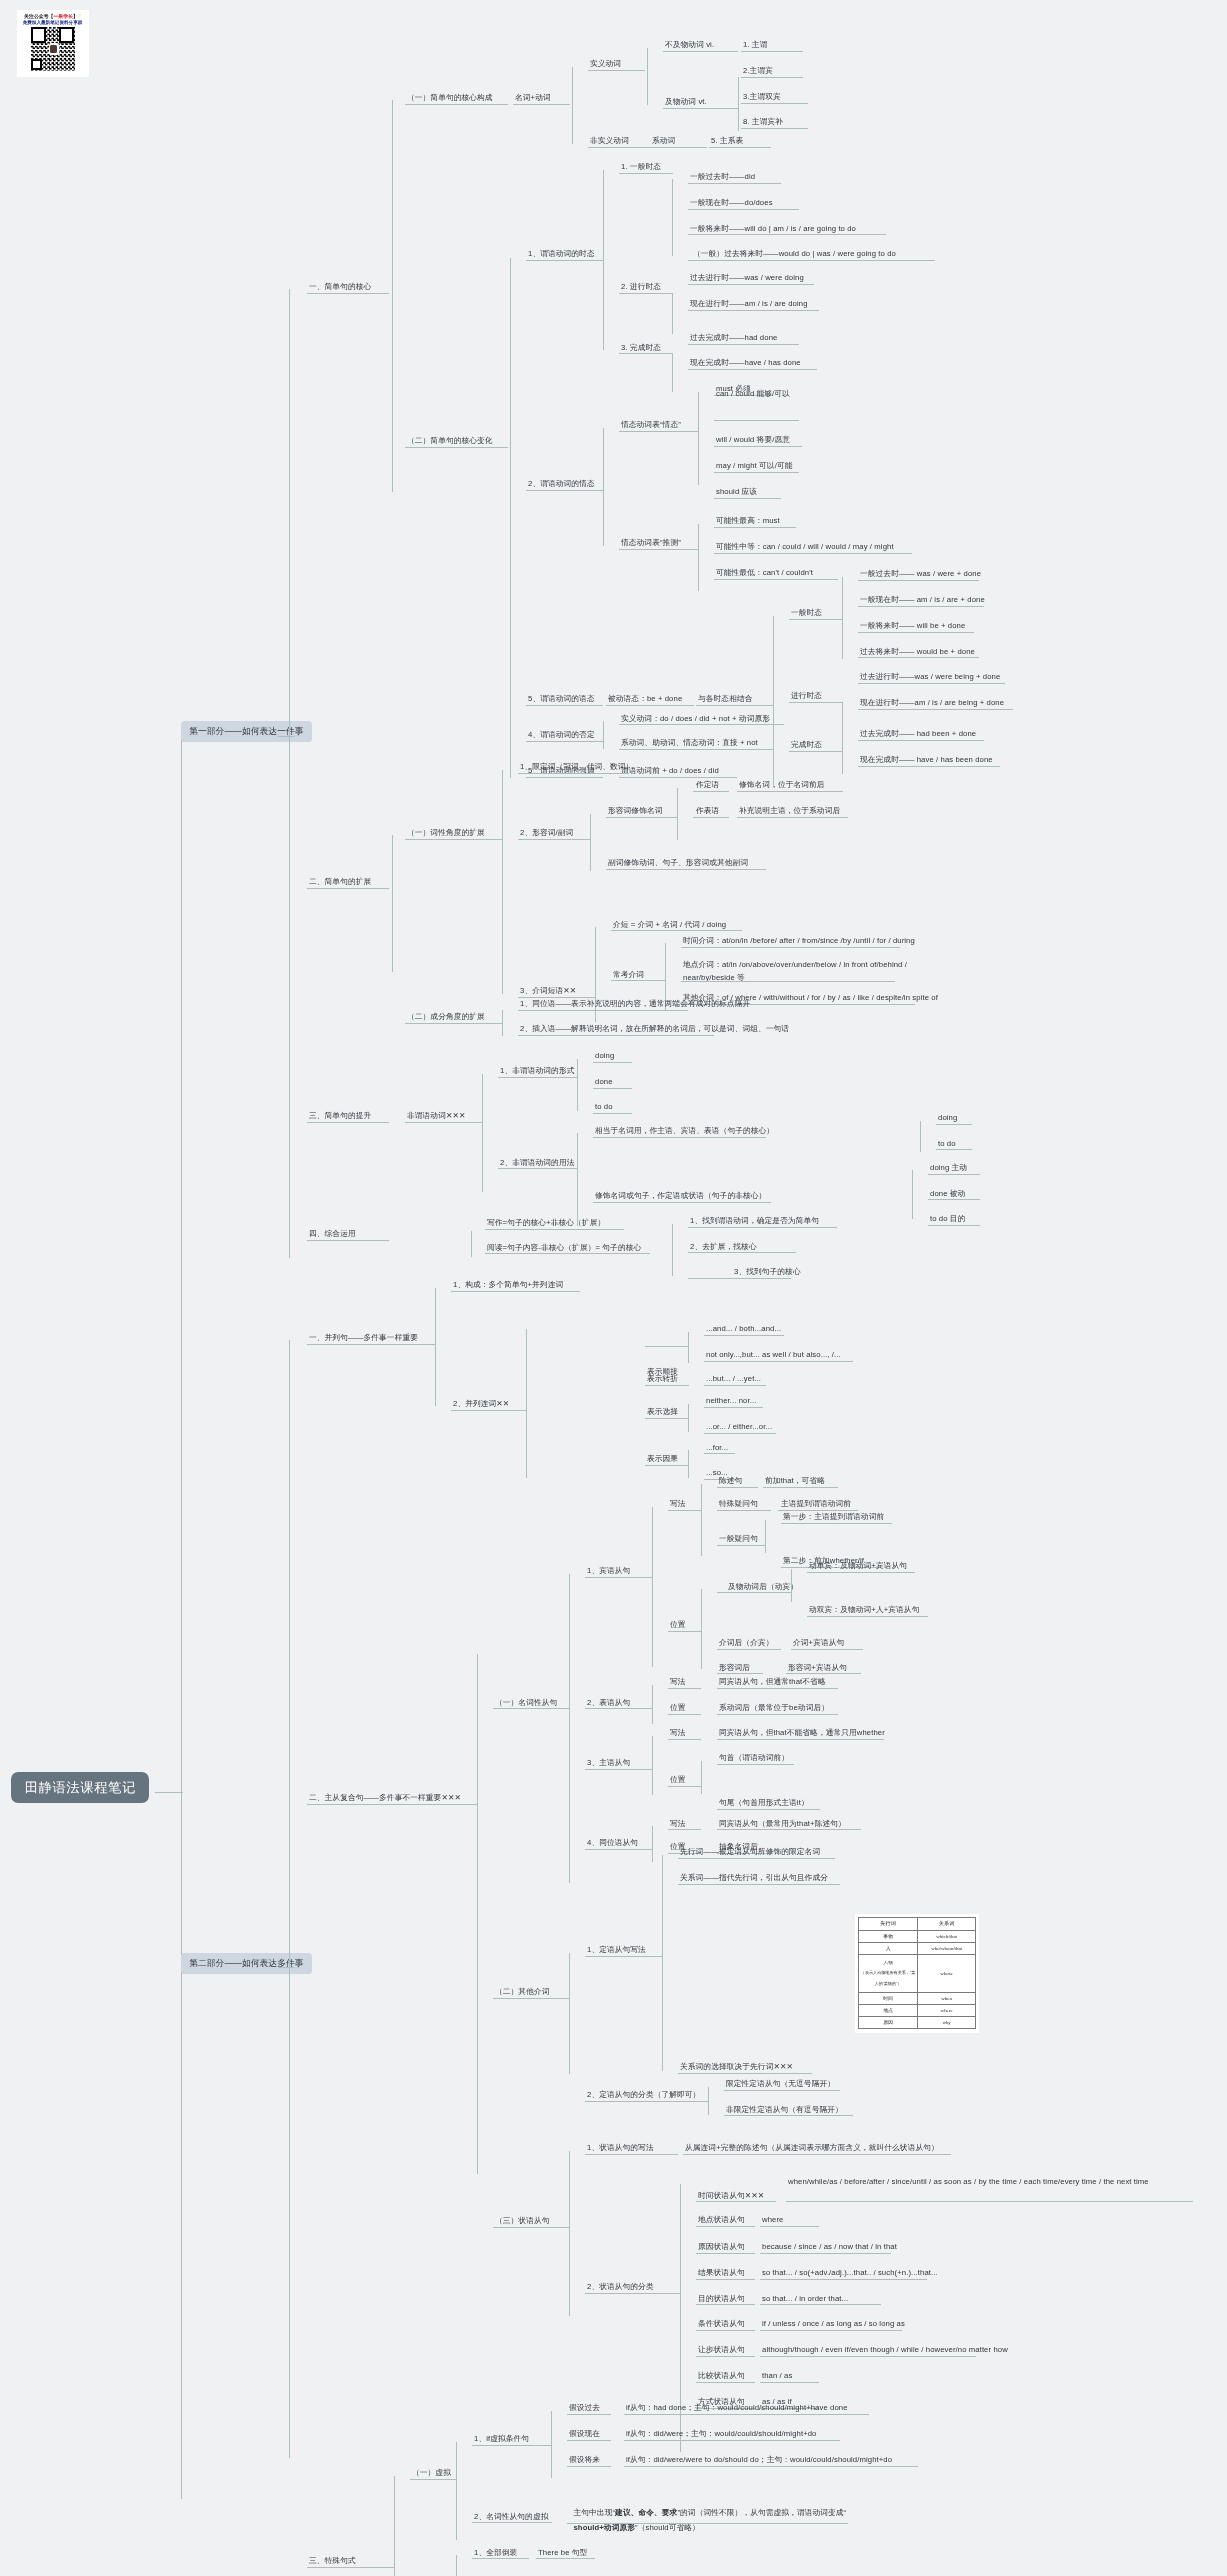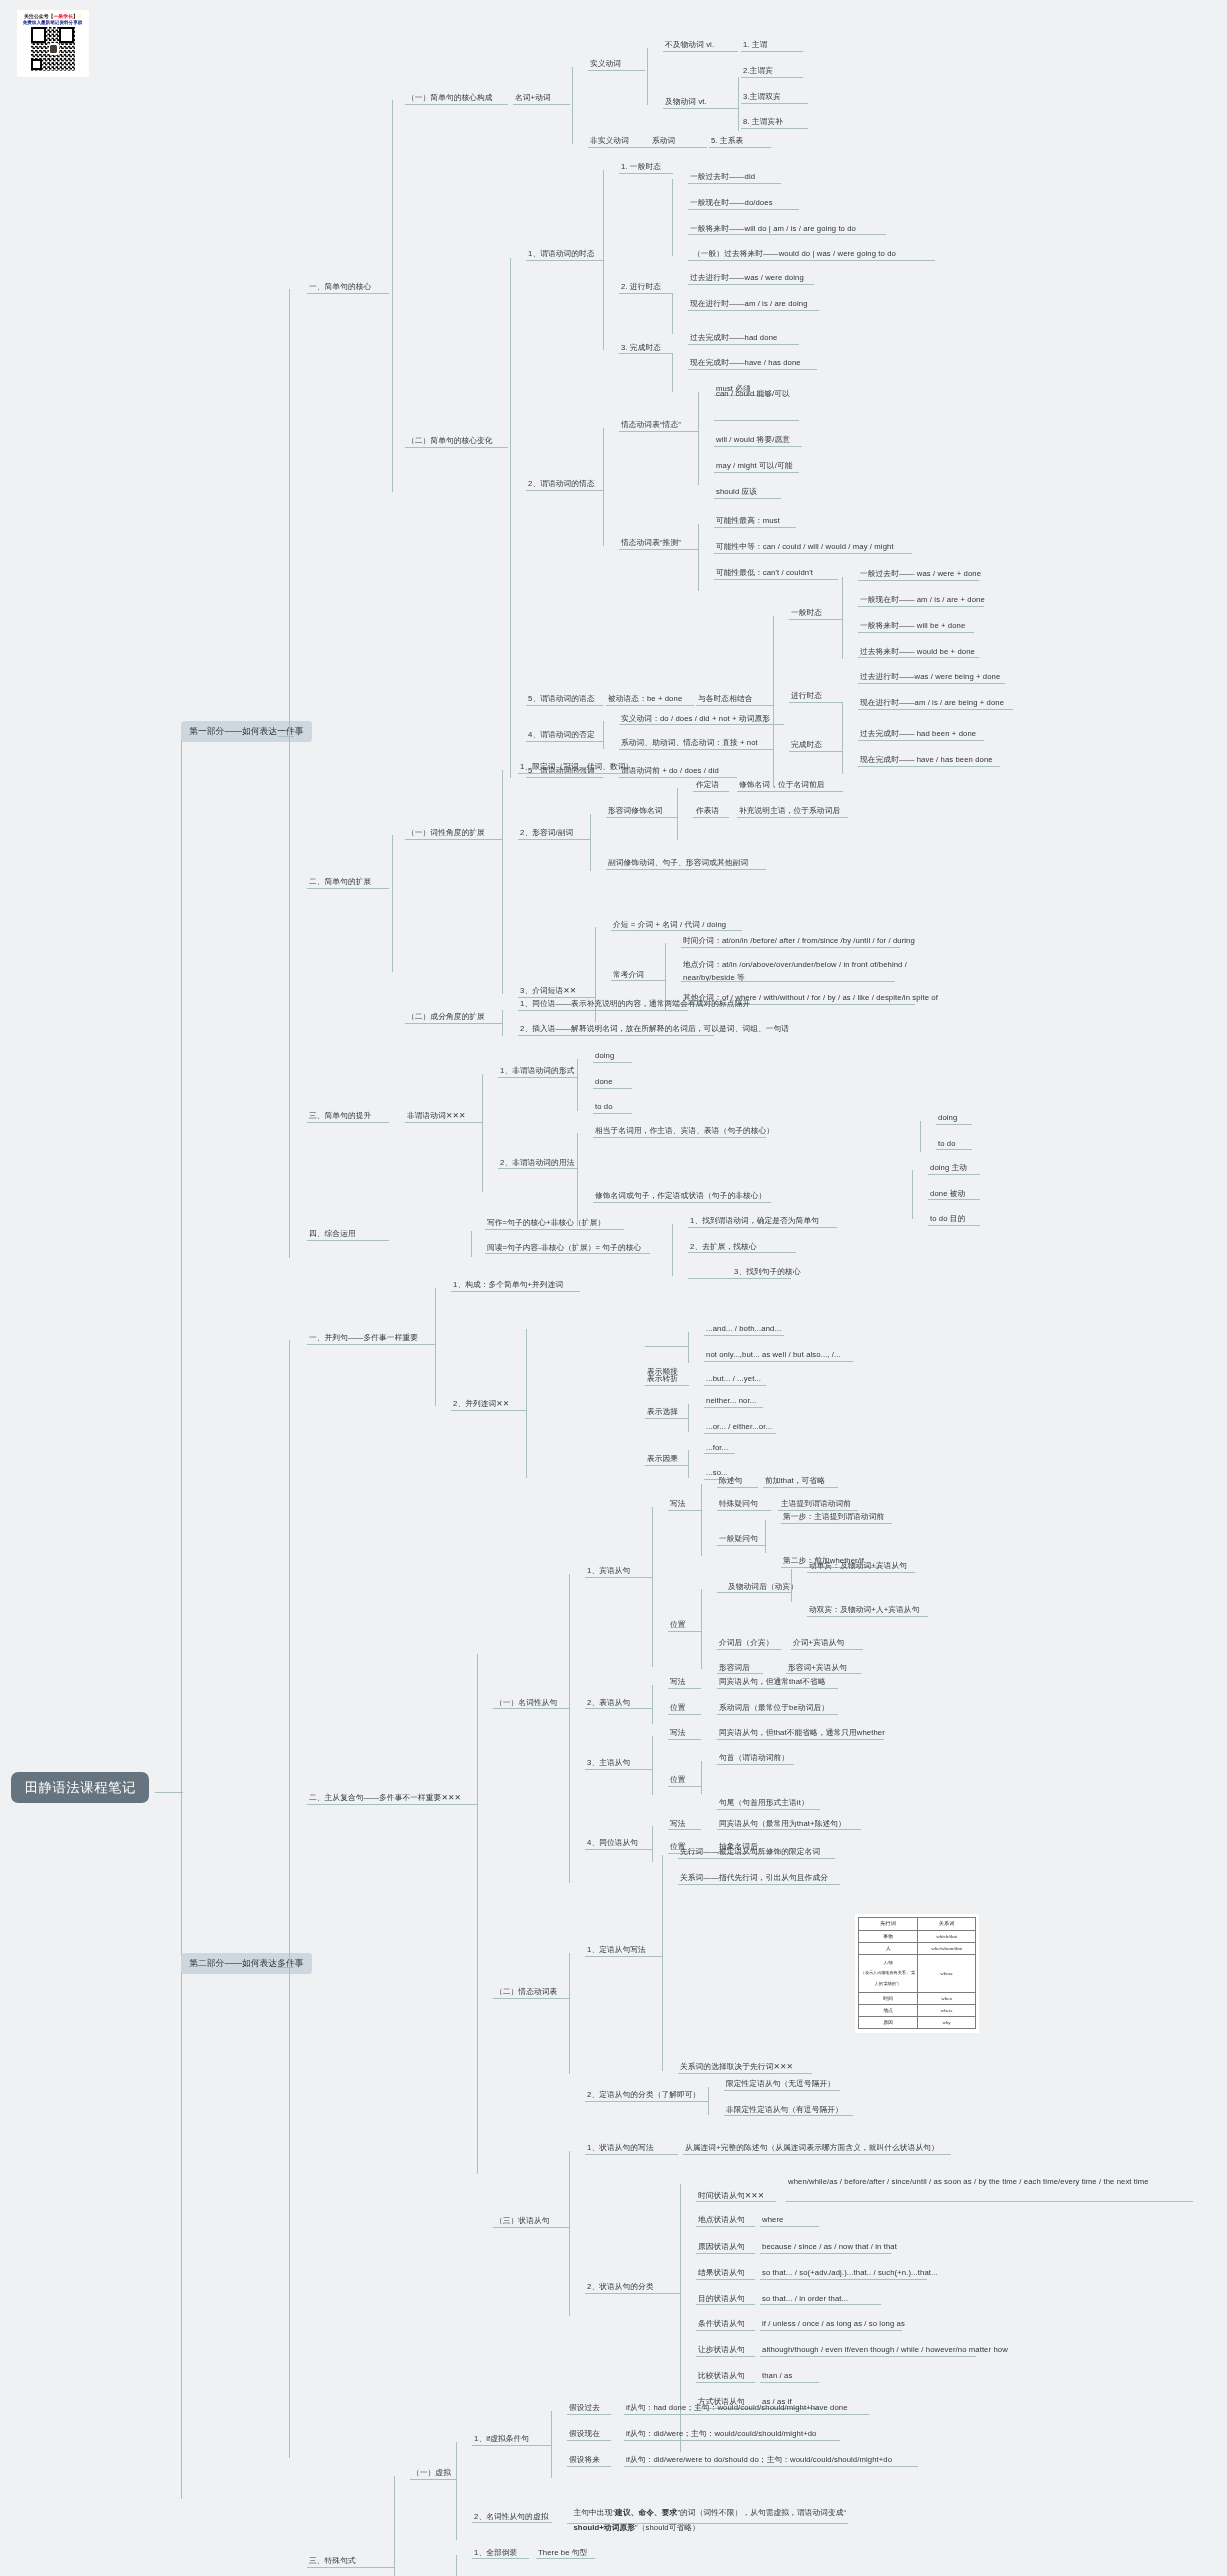--- a/index.html
+++ b/index.html
@@ -484,21 +484,21 @@
 <div class="vl" style="left:652px; top:1826px; height:36px;"></div>
 <div class="node" style="left:670px; top:1818px;">写法</div>
 <div class="ul" style="left:668px; top:1829px; width:33px;"></div>
 <div class="node" style="left:719px; top:1818px;">同宾语从句（最常用为that+陈述句）</div>
 <div class="ul" style="left:717px; top:1829px; width:144px;"></div>
 <div class="node" style="left:670px; top:1841px;">位置</div>
 <div class="ul" style="left:668px; top:1853px; width:33px;"></div>
 <div class="node" style="left:719px; top:1841px;">抽象名词后</div>
 <div class="ul" style="left:717px; top:1853px; width:52px;"></div>
 
-<div class="node" style="left:495px; top:1986px;">（二）情态动词表</div>
+<div class="node" style="left:495px; top:1986px;">（二）其他介词</div>
 <div class="ul" style="left:493px; top:1998px; width:77px;"></div>
 <div class="vl" style="left:569px; top:1953px; height:121px;"></div>
 
 <div class="node" style="left:587px; top:1944px;">1、定语从句写法</div>
 <div class="ul" style="left:585px; top:1956px; width:77px;"></div>
 <div class="vl" style="left:662px; top:1855px; height:216px;"></div>
 <div class="node" style="left:680px; top:1846px;">先行词——被定语从句所修饰的限定名词</div>
 <div class="ul" style="left:678px; top:1858px; width:157px;"></div>
 <div class="node" style="left:680px; top:1872px;">关系词——指代先行词，引出从句且作成分</div>
 <div class="ul" style="left:678px; top:1884px; width:162px;"></div>

